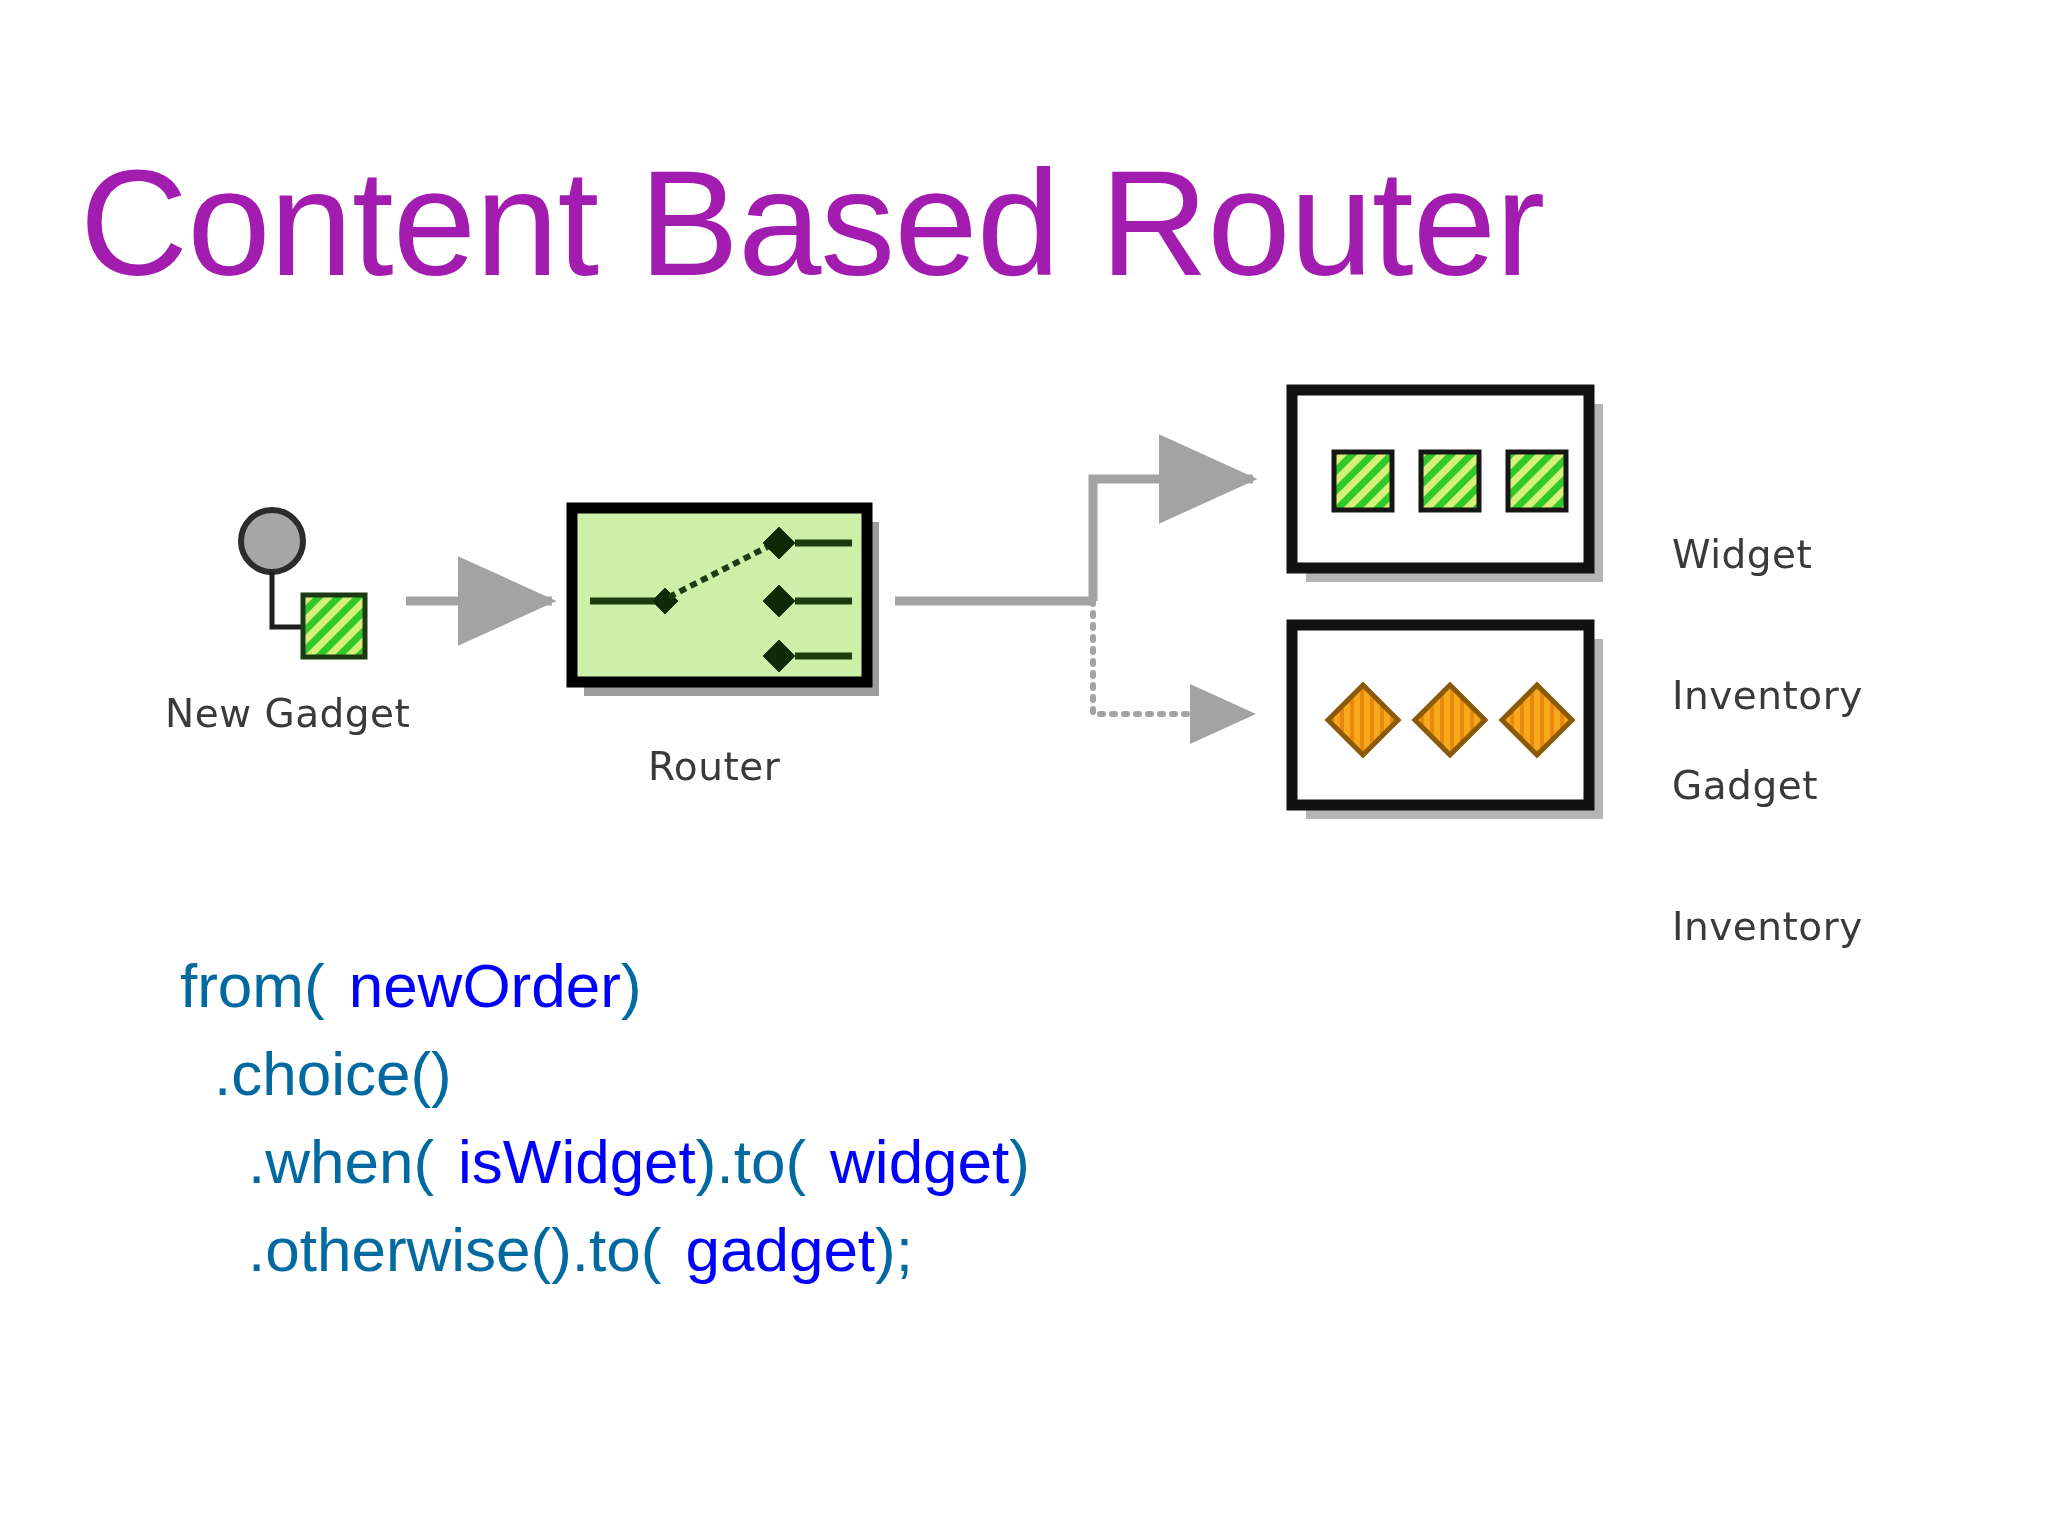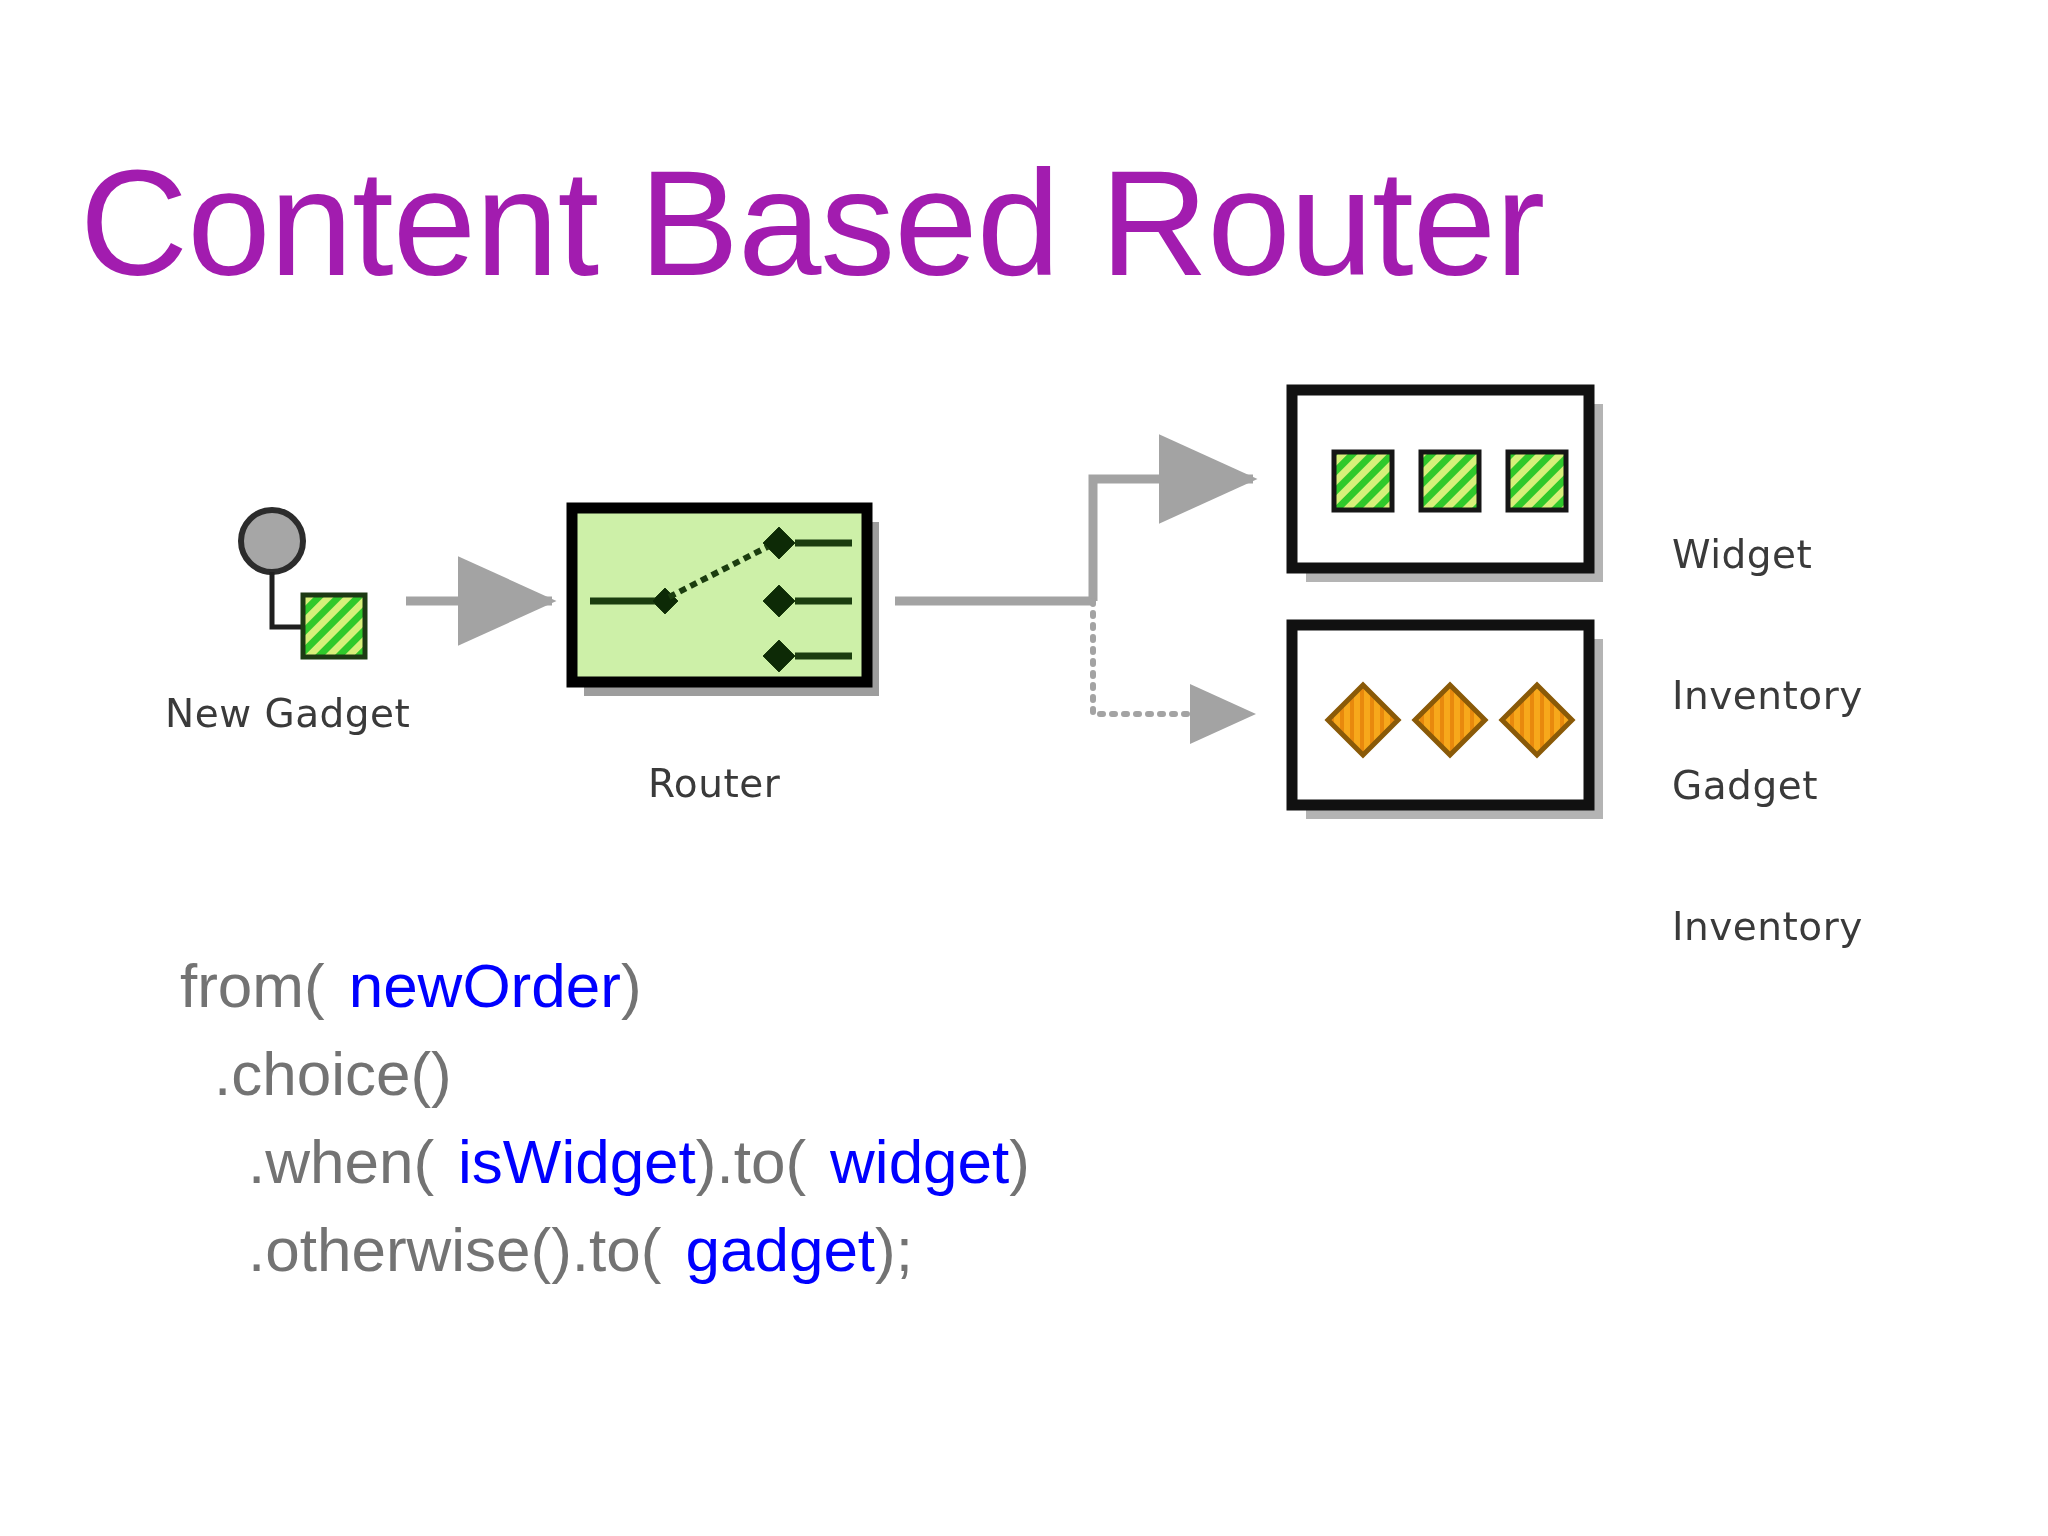--- a/index.html
+++ b/index.html
@@ -57,21 +57,21 @@
     color: #3a3a3a;
     letter-spacing: 0.5px;
     white-space: pre;
   }
   #label-new-order {
     left: 165px;
     top: 690px;
   }
   #label-router {
     left: 648px;
-    top: 760px;
+    top: 743px;
   }
   #label-widget-inventory {
     left: 1672px;
     top: 437px;
   }
   #label-gadget-inventory {
     left: 1672px;
     top: 668px;
   }
 
@@ -87,21 +87,21 @@
     white-space: pre;
   }
   #code-block .code-line {
     white-space: pre;
   }
   #code-block .tok-blue {
     color: #0000ff;
     margin-left: 24px;
   }
   #code-block .tok-plain {
-    color: #737373;
+    color: #0369a1;
   }
 </style>
 </head>
 <body>
 
 <div id="slide-title">Content Based Router</div>
 
 <div id="diagram">
 
   <svg viewBox="0 0 2048 900" xmlns="http://www.w3.org/2000/svg">

